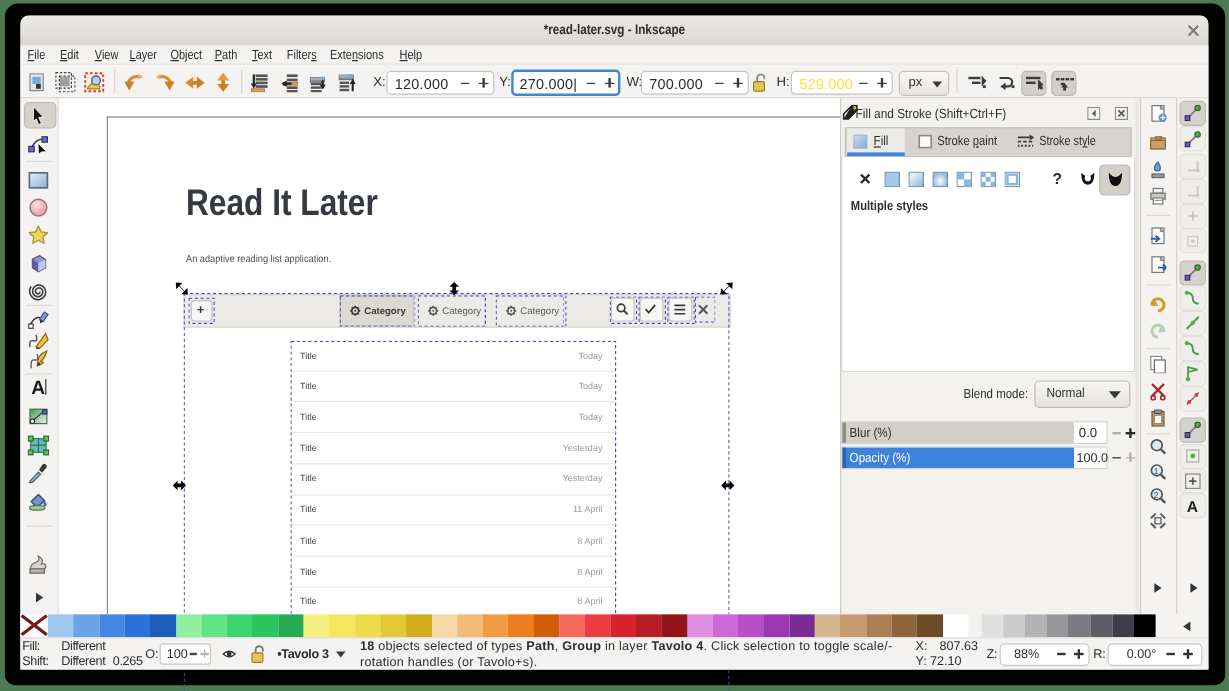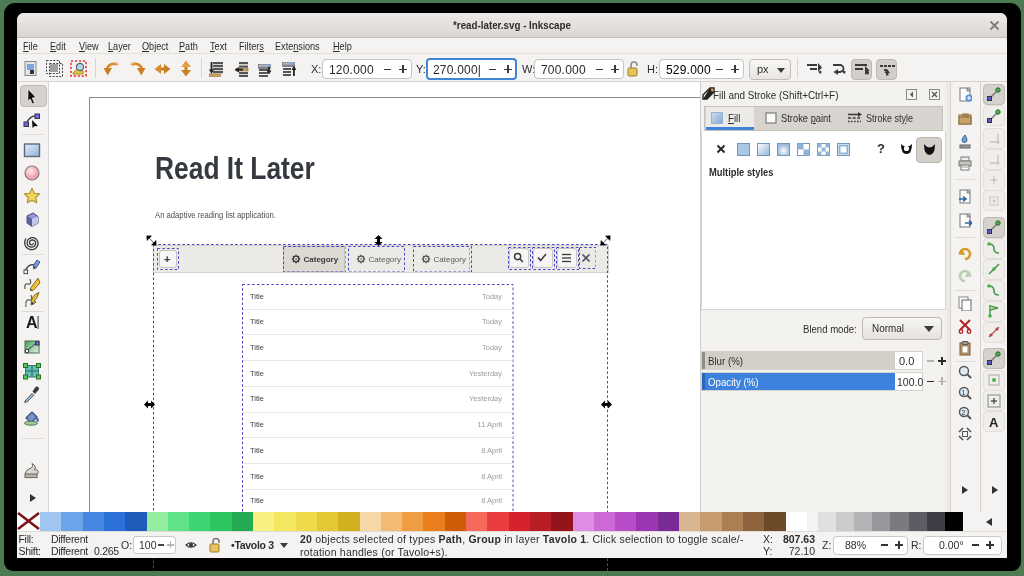--- a/index.html
+++ b/index.html
@@ -142,21 +142,21 @@
 <div class="t" style="left:541px;top:63px;font-size:12px;color:#2b2b2b;letter-spacing:0.2px;">700.000</div>
 <div class="abs" style="left:596px;top:68.5px;width:7px;height:1.6px;background:#3a3a3a;"></div>
 <div class="abs" style="left:611px;top:68.5px;width:8px;height:1.6px;background:#3a3a3a;"></div>
 <div class="abs" style="left:614.2px;top:65.3px;width:1.6px;height:8px;background:#3a3a3a;"></div>
 <svg class="abs" style="left:627px;top:61px" width="13" height="16" viewBox="0 0 13 16">
     <path d="M4 7 V4 A3 3 0 0 1 10 4 V5" fill="none" stroke="#8a8a8a" stroke-width="1.6"></path>
     <rect x="1" y="7" width="9" height="8" rx="1.2" fill="#e8c35c" stroke="#9a7d28"></rect>
   </svg>
 <div class="t" style="left:647px;top:63px;font-size:11px;color:#2c2c2c;">H:</div>
 <div class="abs" style="left:659px;top:59px;width:85px;height:20px;background:#fff;border:1px solid #c6c2bc;border-radius:4px;"></div>
-<div class="t" style="left:666px;top:63px;font-size:12px;color:#000000;letter-spacing:0.2px;">529.000</div>
+<div class="t" style="left:666px;top:63px;font-size:12px;color:#fde047;letter-spacing:0.2px;">529.000</div>
 <div class="abs" style="left:716px;top:68.5px;width:7px;height:1.6px;background:#3a3a3a;"></div>
 <div class="abs" style="left:731px;top:68.5px;width:8px;height:1.6px;background:#3a3a3a;"></div>
 <div class="abs" style="left:734.2px;top:65.3px;width:1.6px;height:8px;background:#3a3a3a;"></div>
 <div class="abs" style="left:749px;top:59px;width:42px;height:21px;background:linear-gradient(#f8f7f5,#e8e5e1);border:1px solid #c2beb8;border-radius:4px;"></div>
 <div class="t" style="left:757px;top:63px;font-size:11px;">px</div>
 <div class="abs" style="left:777px;top:67.5px;width:0;height:0;border-left:4px solid transparent;border-right:4px solid transparent;border-top:5px solid #3a3a3a;"></div>
 <div class="abs" style="left:797px;top:58px;width:1px;height:20px;background:#dad6d1;"></div>
 <svg class="abs" style="left:805.5px;top:61px" width="16" height="16" viewBox="0 0 16 16">
     <g fill="#3a3a3a">
       <rect x="1" y="3" width="10" height="2"></rect>
@@ -782,26 +782,26 @@
 <svg class="abs" style="left:185px;top:540px" width="12" height="10" viewBox="0 0 12 10">
     <path d="M1 5 Q6 0.5 11 5 Q6 9.5 1 5 Z" fill="#fff" stroke="#333" stroke-width="1.1"></path>
     <circle cx="6" cy="5" r="2" fill="#333"></circle>
   </svg>
 <svg class="abs" style="left:209px;top:537px" width="13" height="16" viewBox="0 0 13 16">
     <path d="M4 7 V4.5 A3 3 0 0 1 10 4.5 V6" fill="none" stroke="#7a7a7a" stroke-width="1.6"></path>
     <rect x="1" y="7" width="9" height="8" rx="1.2" fill="#e8c35c" stroke="#9a7d28"></rect>
   </svg>
 <div class="t" style="left:231px;top:539px;font-size:10.5px;font-weight:bold;letter-spacing:-0.3px;">•Tavolo 3</div>
 <div class="abs" style="left:280px;top:542.5px;width:0;height:0;border-left:4.5px solid transparent;border-right:4.5px solid transparent;border-top:5.5px solid #3a3a3a;"></div>
-<div class="t" style="left:300px;top:533px;font-size:10.5px;letter-spacing:0.21px;"><b>20</b> objects selected of types <b>Path</b>, <b>Group</b> in layer <b>Tavolo 1</b>. Click selection to toggle scale/-</div>
+<div class="t" style="left:300px;top:533px;font-size:10.5px;letter-spacing:0.21px;"><b>18</b> objects selected of types <b>Path</b>, <b>Group</b> in layer <b>Tavolo 4</b>. Click selection to toggle scale/-</div>
 <div class="t" style="left:300px;top:545.5px;font-size:10.5px;letter-spacing:0.21px;">rotation handles (or Tavolo+s).</div>
 <div class="t" style="left:763px;top:533px;font-size:10.5px;">X:</div>
-<div class="t" style="left:775px;top:533px;width:40px;text-align:right;font-size:10.5px;font-weight:bold;">807.63</div>
+<div class="t" style="left:775px;top:533px;width:40px;text-align:right;font-size:10.5px;">807.63</div>
 <div class="t" style="left:763px;top:545px;font-size:10.5px;">Y:</div>
-<div class="t" style="left:775px;top:545px;width:40px;text-align:right;font-size:10.5px;">72.10</div>
+<div class="t" style="left:775px;top:545px;width:40px;font-size:10.5px;">72.10</div>
 <div class="t" style="left:822px;top:539px;font-size:10.5px;">Z:</div>
 <div class="abs" style="left:833px;top:535.5px;width:75px;height:19px;background:#fff;border:1px solid #ccc8c2;border-radius:4px;"></div>
 <div class="t" style="left:845px;top:539px;font-size:10.5px;">88%</div>
 <div class="abs" style="left:881px;top:544px;width:7px;height:1.6px;background:#333;"></div>
 <div class="abs" style="left:895px;top:544px;width:8px;height:1.6px;background:#333;"></div>
 <div class="abs" style="left:898.2px;top:540.8px;width:1.6px;height:8px;background:#333;"></div>
 <div class="t" style="left:911px;top:539px;font-size:10.5px;">R:</div>
 <div class="abs" style="left:923px;top:535.5px;width:79px;height:19px;background:#fff;border:1px solid #ccc8c2;border-radius:4px;"></div>
 <div class="t" style="left:939px;top:539px;font-size:10.5px;">0.00°</div>
 <div class="abs" style="left:972px;top:544px;width:7px;height:1.6px;background:#333;"></div>

